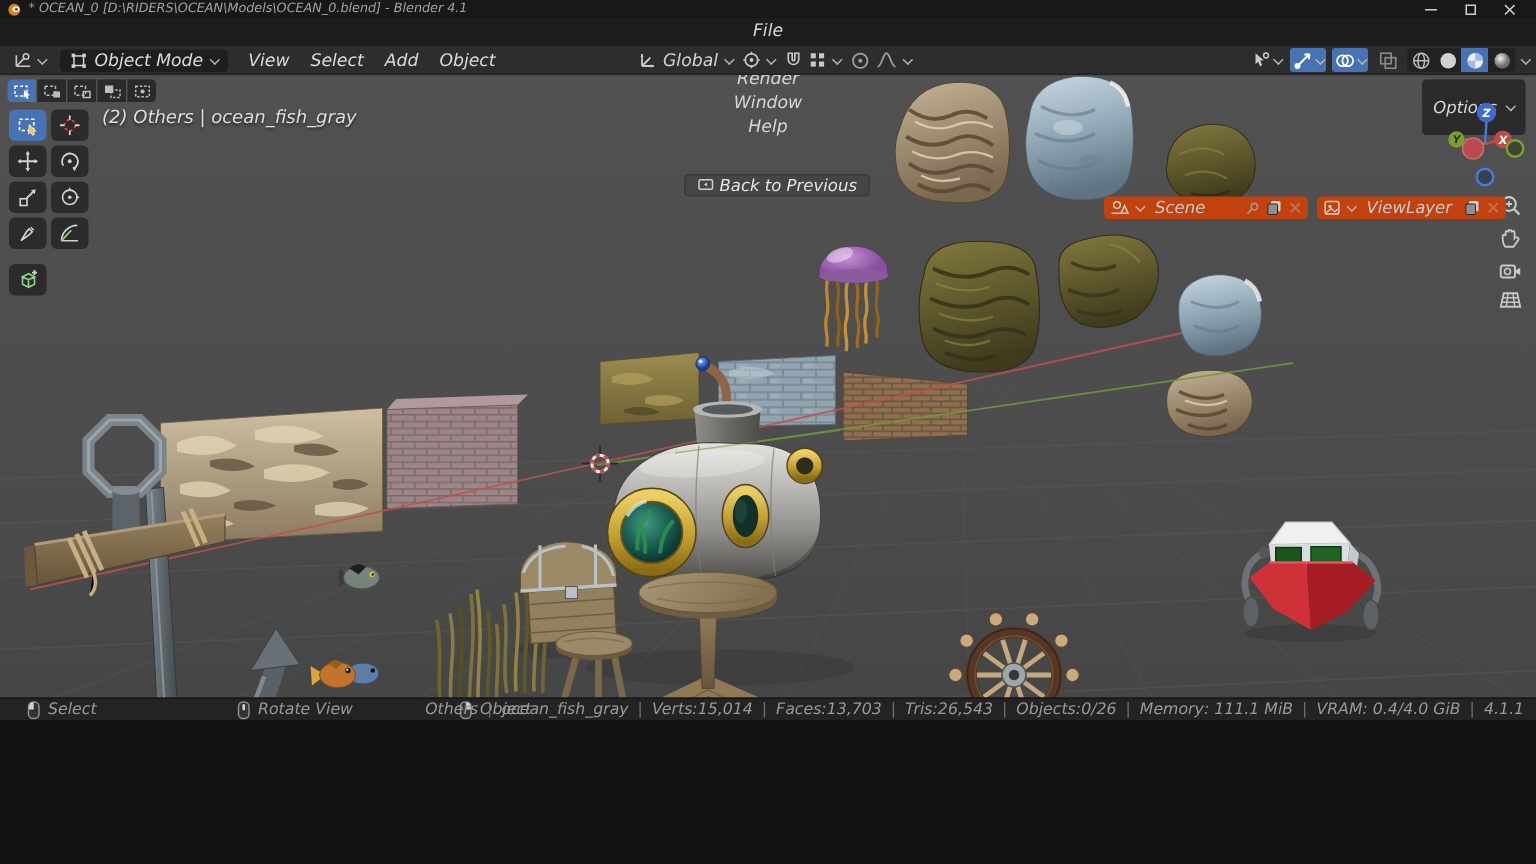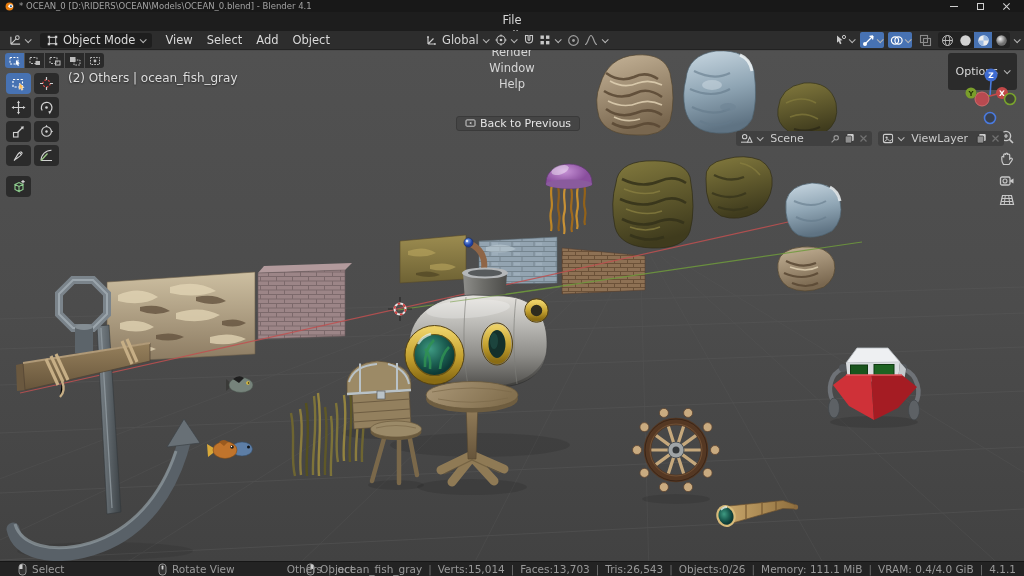--- a/index.html
+++ b/index.html
@@ -1,18 +1,18 @@
 <!DOCTYPE html>
 <html><head>
 <meta charset="utf-8">
 <style>
   *{box-sizing:border-box;margin:0;padding:0;}
   html,body{background:#111;}
-  #app{position:relative;width:1024px;height:576px;overflow:hidden;background:#4b4b4b;
-       font-family:"DejaVu Sans","Liberation Sans",sans-serif;user-select:none;}
+  #app{position:relative;width:1024px;height:480px;overflow:hidden;background:#4b4b4b;
+       font-family:"DejaVu Sans","Liberation Sans",sans-serif;user-select:none;font-style:italic;}
 
   
   .titlebar{position:absolute;top:0;left:0;right:0;height:12px;background:#181818;
             display:flex;align-items:center;padding:0 5px;gap:5px;z-index:30;}
   .title-text{font-size:8.5px;color:#a2a2a2;white-space:nowrap;}
   .win-controls{margin-left:auto;display:flex;height:100%;}
   .win-btn{width:26px;height:100%;display:flex;align-items:center;justify-content:center;}
   .wc-min{width:8px;height:1px;background:#cfcfcf;}
   .wc-max{width:7px;height:7px;border:1px solid #cfcfcf;}
   .wc-close{position:relative;width:9px;height:9px;}
@@ -20,21 +20,21 @@
   .wc-close::before{transform:rotate(45deg);}
   .wc-close::after{transform:rotate(-45deg);}
 
   
   .menubar{position:absolute;top:12px;left:0;right:0;height:19px;background:#1d1d1d;
            display:flex;align-items:center;padding:0 20px;font-size:11.5px;color:#d6d6d6;z-index:30;flex-direction:column;}
   .menu-item{padding:1px 8px;border-radius:3px;}
   .back-btn{margin-left:12px;background:#454545;border:1px solid #3a3a3a;border-radius:3px;height:15px;
             display:flex;align-items:center;gap:4px;padding:0 8px;font-size:11px;color:#e4e4e4;margin-top:24px;}
   .mb-right{margin-left:auto;display:flex;align-items:center;gap:6px;}
-  .widget{display:flex;align-items:center;gap:4px;background:#404040;border-radius:3px;height:15px;padding:0 4px;}
+  .widget{display:flex;align-items:center;gap:4px;background:#c2410c;border-radius:3px;height:15px;padding:0 4px;}
   .widget .name{font-size:11px;color:#cccccc;padding:0 4px;min-width:60px;}
   .dim{opacity:.4;}
   .chev{width:5px;height:5px;border-right:1.3px solid #b5b5b5;border-bottom:1.3px solid #b5b5b5;
         transform:rotate(45deg) translateY(-1px);display:inline-block;flex:none;}
 
   
   .toolheader{position:absolute;top:31px;left:0;right:0;height:19px;background:#2d2d2d;
               border-bottom:1px solid #222;display:flex;align-items:center;padding:0 5px;
               font-size:11.5px;color:#dadada;z-index:30;}
   .editor-btn{display:flex;align-items:center;gap:3px;padding:0 4px;}

